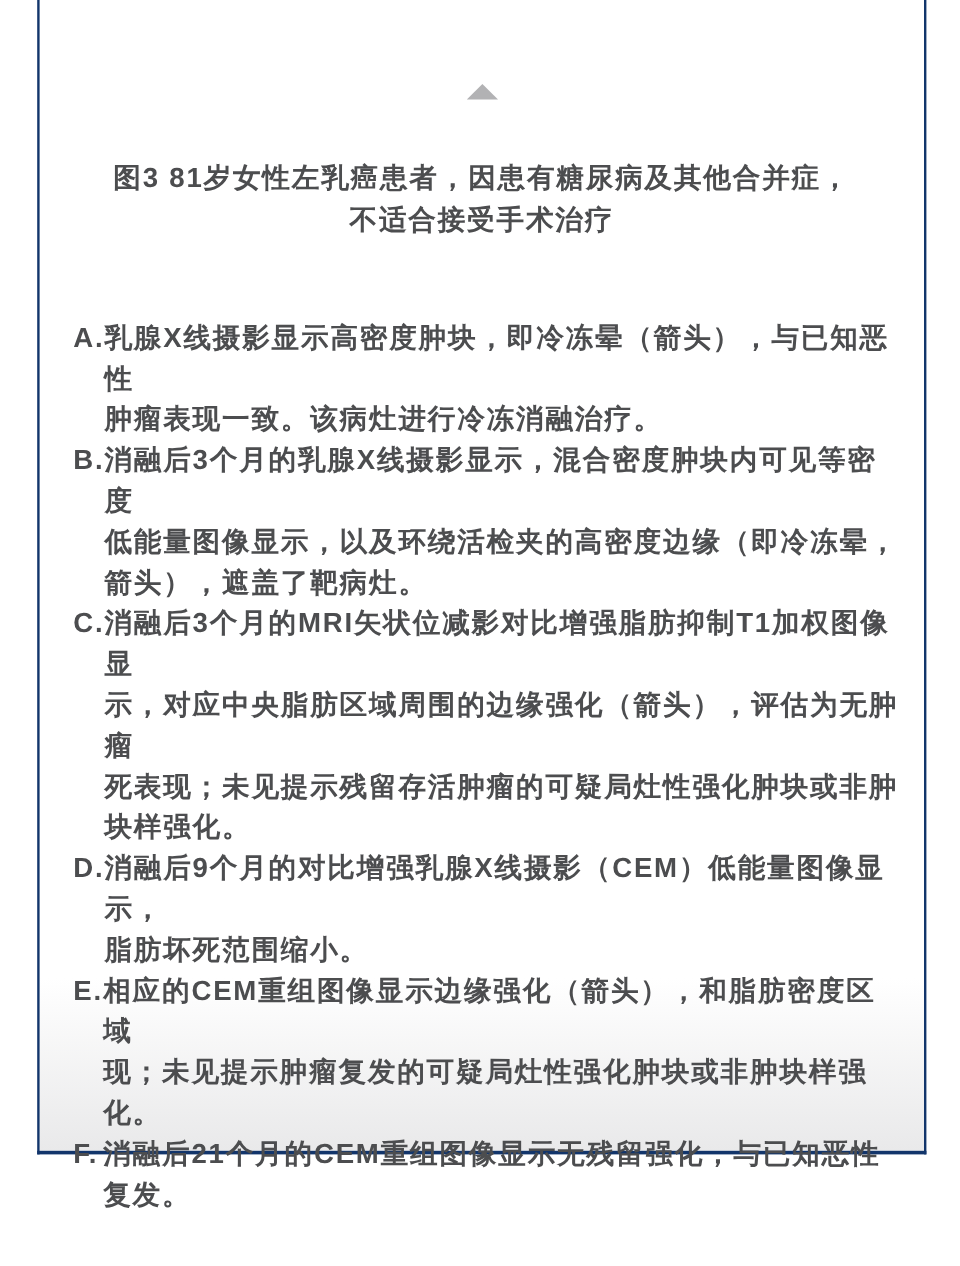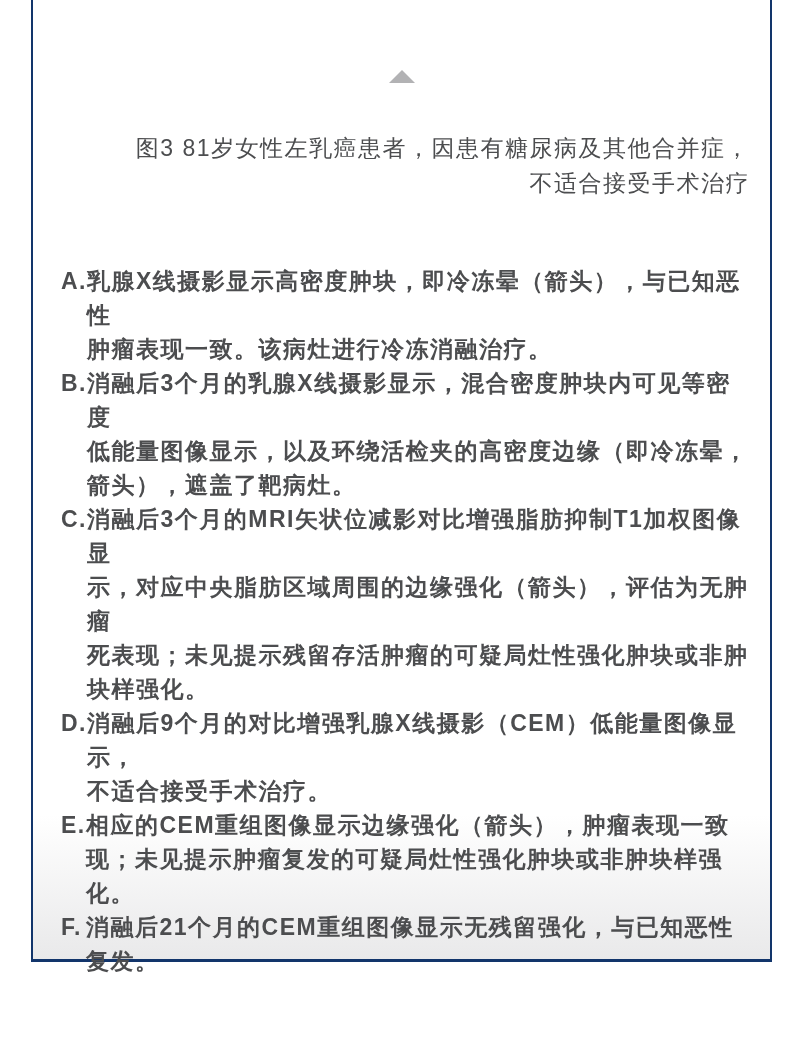--- a/index.html
+++ b/index.html
@@ -29,24 +29,24 @@
   .triangle {
     width: 0;
     height: 0;
     border-left: 13px solid transparent;
     border-right: 13px solid transparent;
     border-bottom: 13px solid #b2b2b4;
     margin: 70px auto 0 auto;
   }
   .title {
     margin: 48px 20px 0 20px;
-    text-align: right;
+    text-align: center;
     font-size: 23px;
     line-height: 35px;
-    font-weight: 400;
+    font-weight: 700;
     color: #4c4d4f;
     letter-spacing: 1.5px;
     white-space: pre-line;
   }
   .items {
     margin: 63px 18px 0 28px;
     font-size: 23px;
     line-height: 34px;
     font-weight: 700;
     color: #4c4d4f;
@@ -93,26 +93,26 @@
       <span class="marker">C.</span>
       <span class="text">消融后3个月的MRI矢状位减影对比增强脂肪抑制T1加权图像显
 示，对应中央脂肪区域周围的边缘强化（箭头），评估为无肿瘤
 死表现；未见提示残留存活肿瘤的可疑局灶性强化肿块或非肿
 块样强化。</span>
     </div>
 
     <div class="item">
       <span class="marker">D.</span>
       <span class="text">消融后9个月的对比增强乳腺X线摄影（CEM）低能量图像显示，
-不适合接受手术治疗。</span>
+脂肪坏死范围缩小。</span>
     </div>
 
     <div class="item">
       <span class="marker">E.</span>
-      <span class="text">相应的CEM重组图像显示边缘强化（箭头），肿瘤表现一致
+      <span class="text">相应的CEM重组图像显示边缘强化（箭头），和脂肪密度区域
 现；未见提示肿瘤复发的可疑局灶性强化肿块或非肿块样强化。</span>
     </div>
 
     <div class="item">
       <span class="marker">F.</span>
       <span class="text">消融后21个月的CEM重组图像显示无残留强化，与已知恶性
 复发。</span>
     </div>
 
   </div>

